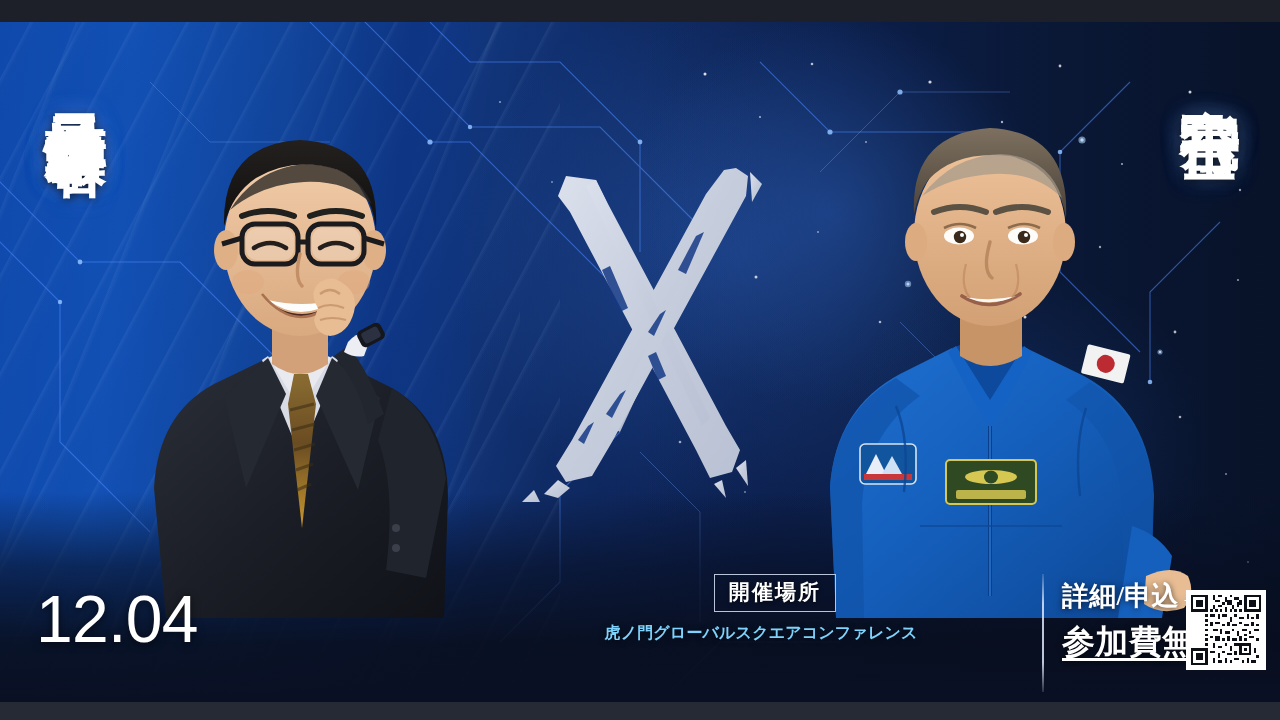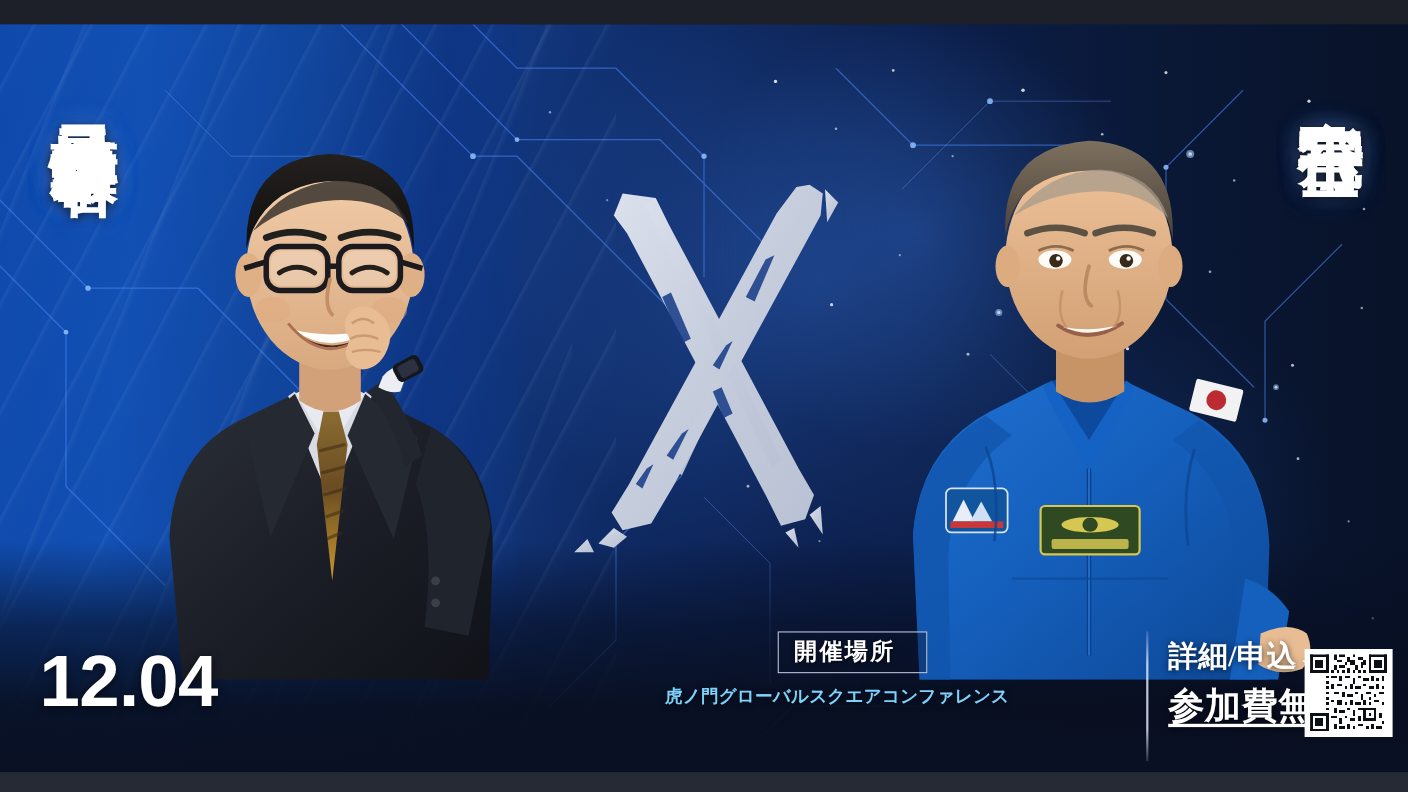--- a/index.html
+++ b/index.html
@@ -107,33 +107,33 @@
     position:absolute;left:0;bottom:0;width:1280px;height:134px;
     z-index:50;display:flex;align-items:center;
   }
 
   .date-block{
     position:absolute;left:36px;top:18px;
     display:flex;align-items:baseline;color:#fff;
     text-shadow:0 2px 8px rgba(0,0,0,.6);
   }
   .date-day{
-    font-size:66px;font-weight:700;letter-spacing:-0.01em;line-height:1;
+    font-size:66px;font-weight:400;letter-spacing:-0.01em;line-height:1;
   }
   .date-time{
     font-size:52px;font-weight:700;margin-left:26px;letter-spacing:0;line-height:1;
   }
 
   .venue-block{position:absolute;left:566px;top:6px;width:390px;text-align:center;}
   .venue-tag{
     display:inline-block;
     border:1px solid #b9c4da;
     color:#fff;font-weight:700;font-size:21px;
     letter-spacing:.10em;
-    padding:3px 28px 5px 14px;
+    padding:3px 14px 5px 14px;
     background:rgba(10,18,40,.35);
     text-shadow:0 1px 4px rgba(0,0,0,.7);
     margin-left:28px;
   }
   .venue-name{
     margin-top:11px;color:#7dd3fc;font-weight:700;font-size:16px;
     letter-spacing:.01em;white-space:nowrap;
     text-shadow:0 1px 6px rgba(0,0,0,.7);
   }
 

